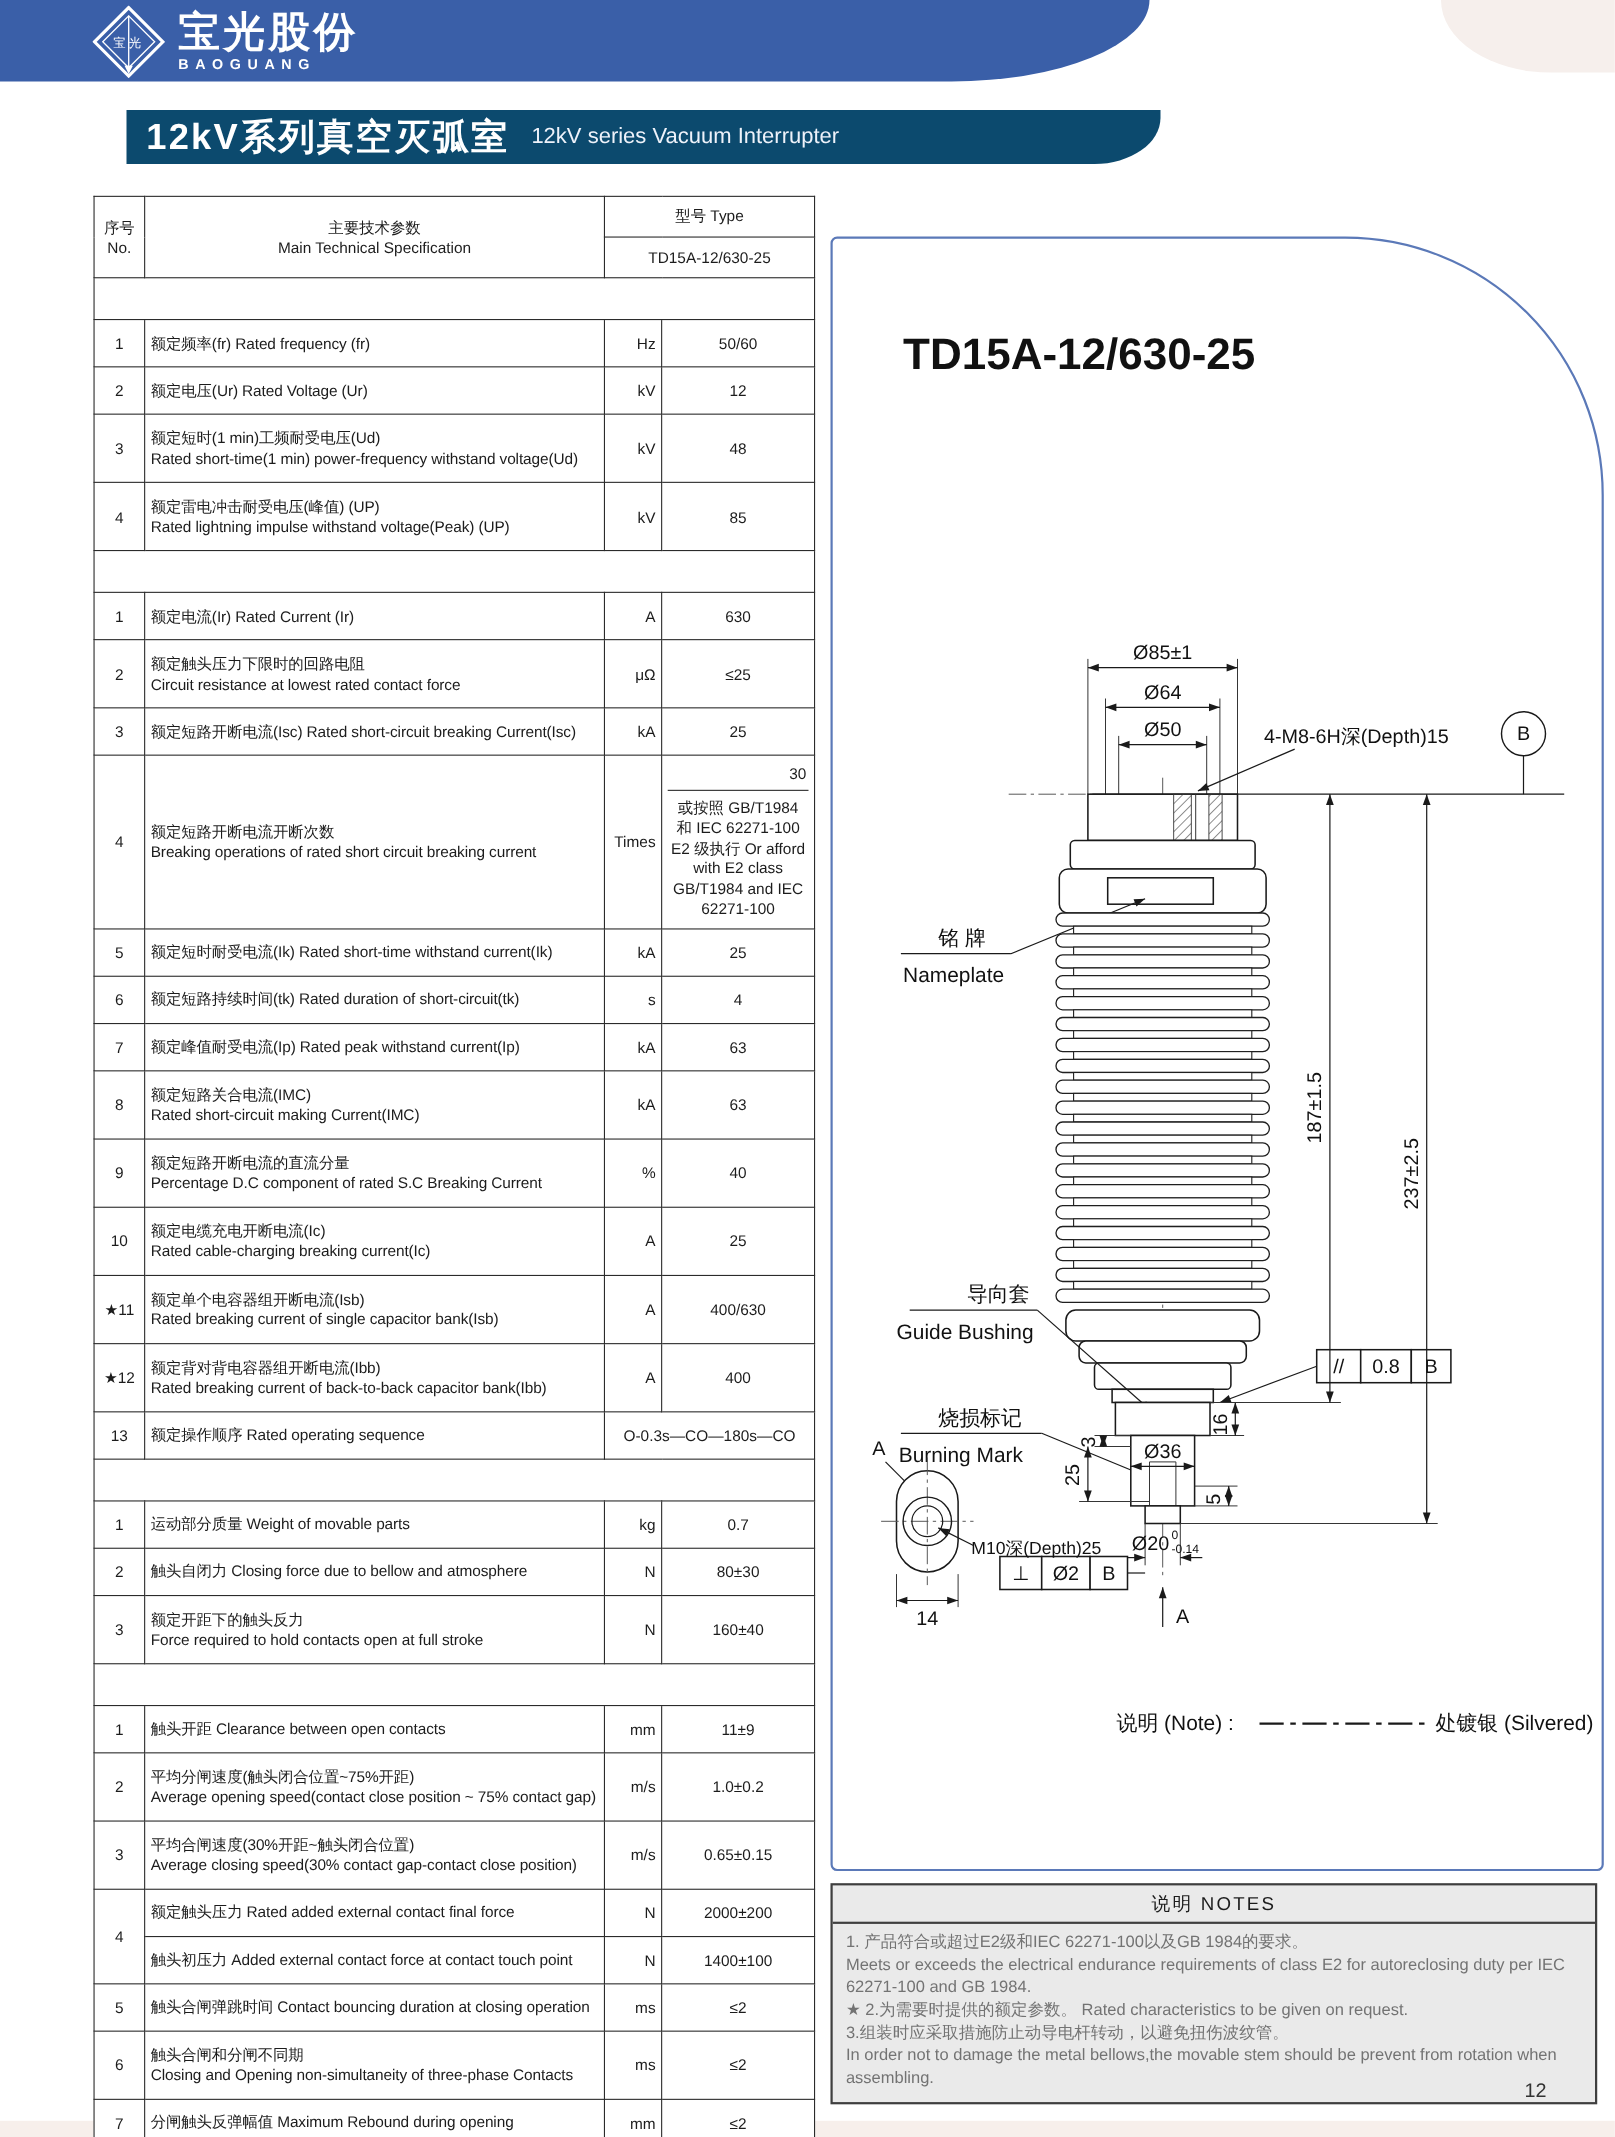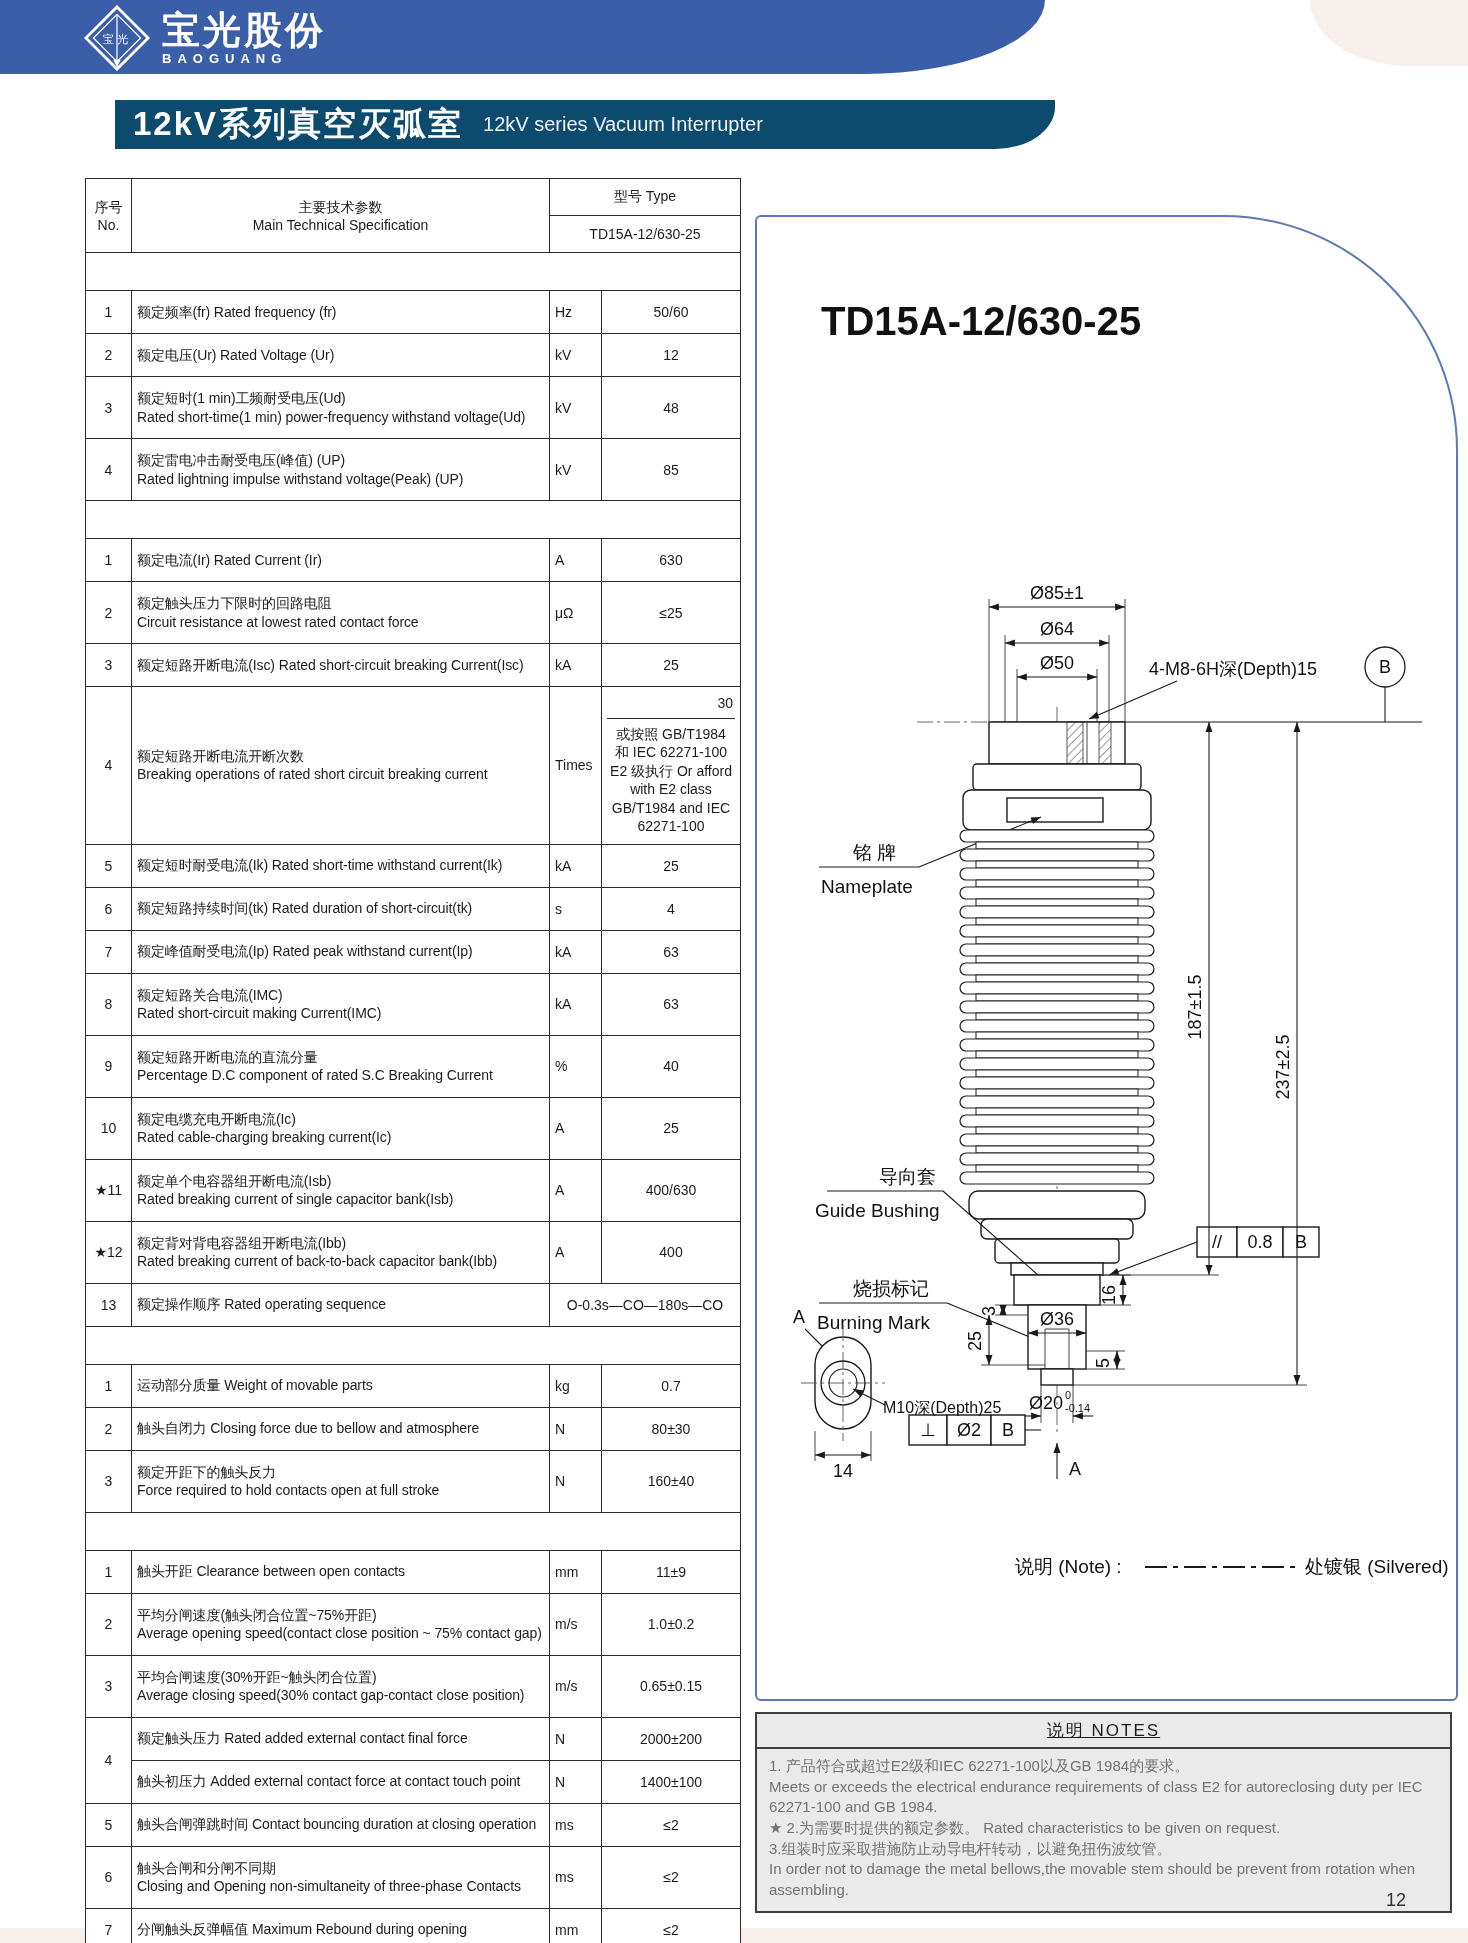--- a/index.html
+++ b/index.html
@@ -23,21 +23,21 @@
 
   
   table.spec{position:absolute;left:85px;top:178px;width:656px;border-collapse:collapse;
              table-layout:fixed;background:#fff;}
   table.spec td{border:1.4px solid #2b2b2b;padding:2px 5px;vertical-align:middle;
                 font-size:14px;background:#fff;}
   td.hdr{background:#ececec;text-align:center;font-size:15px;}
   td.no{text-align:center;font-size:14px;margin-top:34px;}
   td.name{text-align:left;padding-left:9px;font-size:13.5px;letter-spacing:-0.1px;}
   td.name div{line-height:1.34;}
-  td.unit{text-align:left;font-size:13px;}
+  td.unit{text-align:right;font-size:13px;}
   td.val{text-align:center;font-size:14px;}
   td.sec{background:#3a62ad;color:#ffffff;text-align:center;font-size:16px;height:33px;
          letter-spacing:1px;}
   tr.h1 td{height:38px;}
   tr.h2 td{height:57px;}
   td.split{padding:0;}
   .split-top{border-bottom:1.4px solid #2b2b2b;padding:6px 2px 7px;text-align:right;}
   .split-bottom{font-size:14px;line-height:1.32;padding:6px 3px;text-align:center;}
 
   
@@ -50,21 +50,21 @@
   .dim{stroke:#1a1a1a;stroke-width:1.1;fill:none;}
   .cl{stroke:#555;stroke-width:0.9;fill:none;stroke-dasharray:16 4 3 4;}
   .dtx{font-size:18px;fill:#111;}
   .dtx-s{font-size:11px;fill:#111;}
   .lbl{font-size:19px;fill:#111;}
 
   
   .notes{position:absolute;left:755px;top:1712px;width:697px;border:2px solid #3f3f3f;
          background:#eaeaea;box-sizing:border-box;}
   .notes-title{border-bottom:2px solid #3f3f3f;text-align:center;font-size:17px;
-               padding:5px 0;letter-spacing:2px;text-decoration:underline;}
+               padding:5px 0;letter-spacing:2px;}
   .notes-body{padding:7px 12px 10px;font-size:15px;line-height:1.38;color:#737373;}
   .page-num{position:absolute;left:1386px;top:1890px;font-size:18px;color:#333;}
 </style>
 </head>
 <body>
 
 <div class="page">
 
   <div class="top-band"></div>
   <div class="corner-pink"></div>

